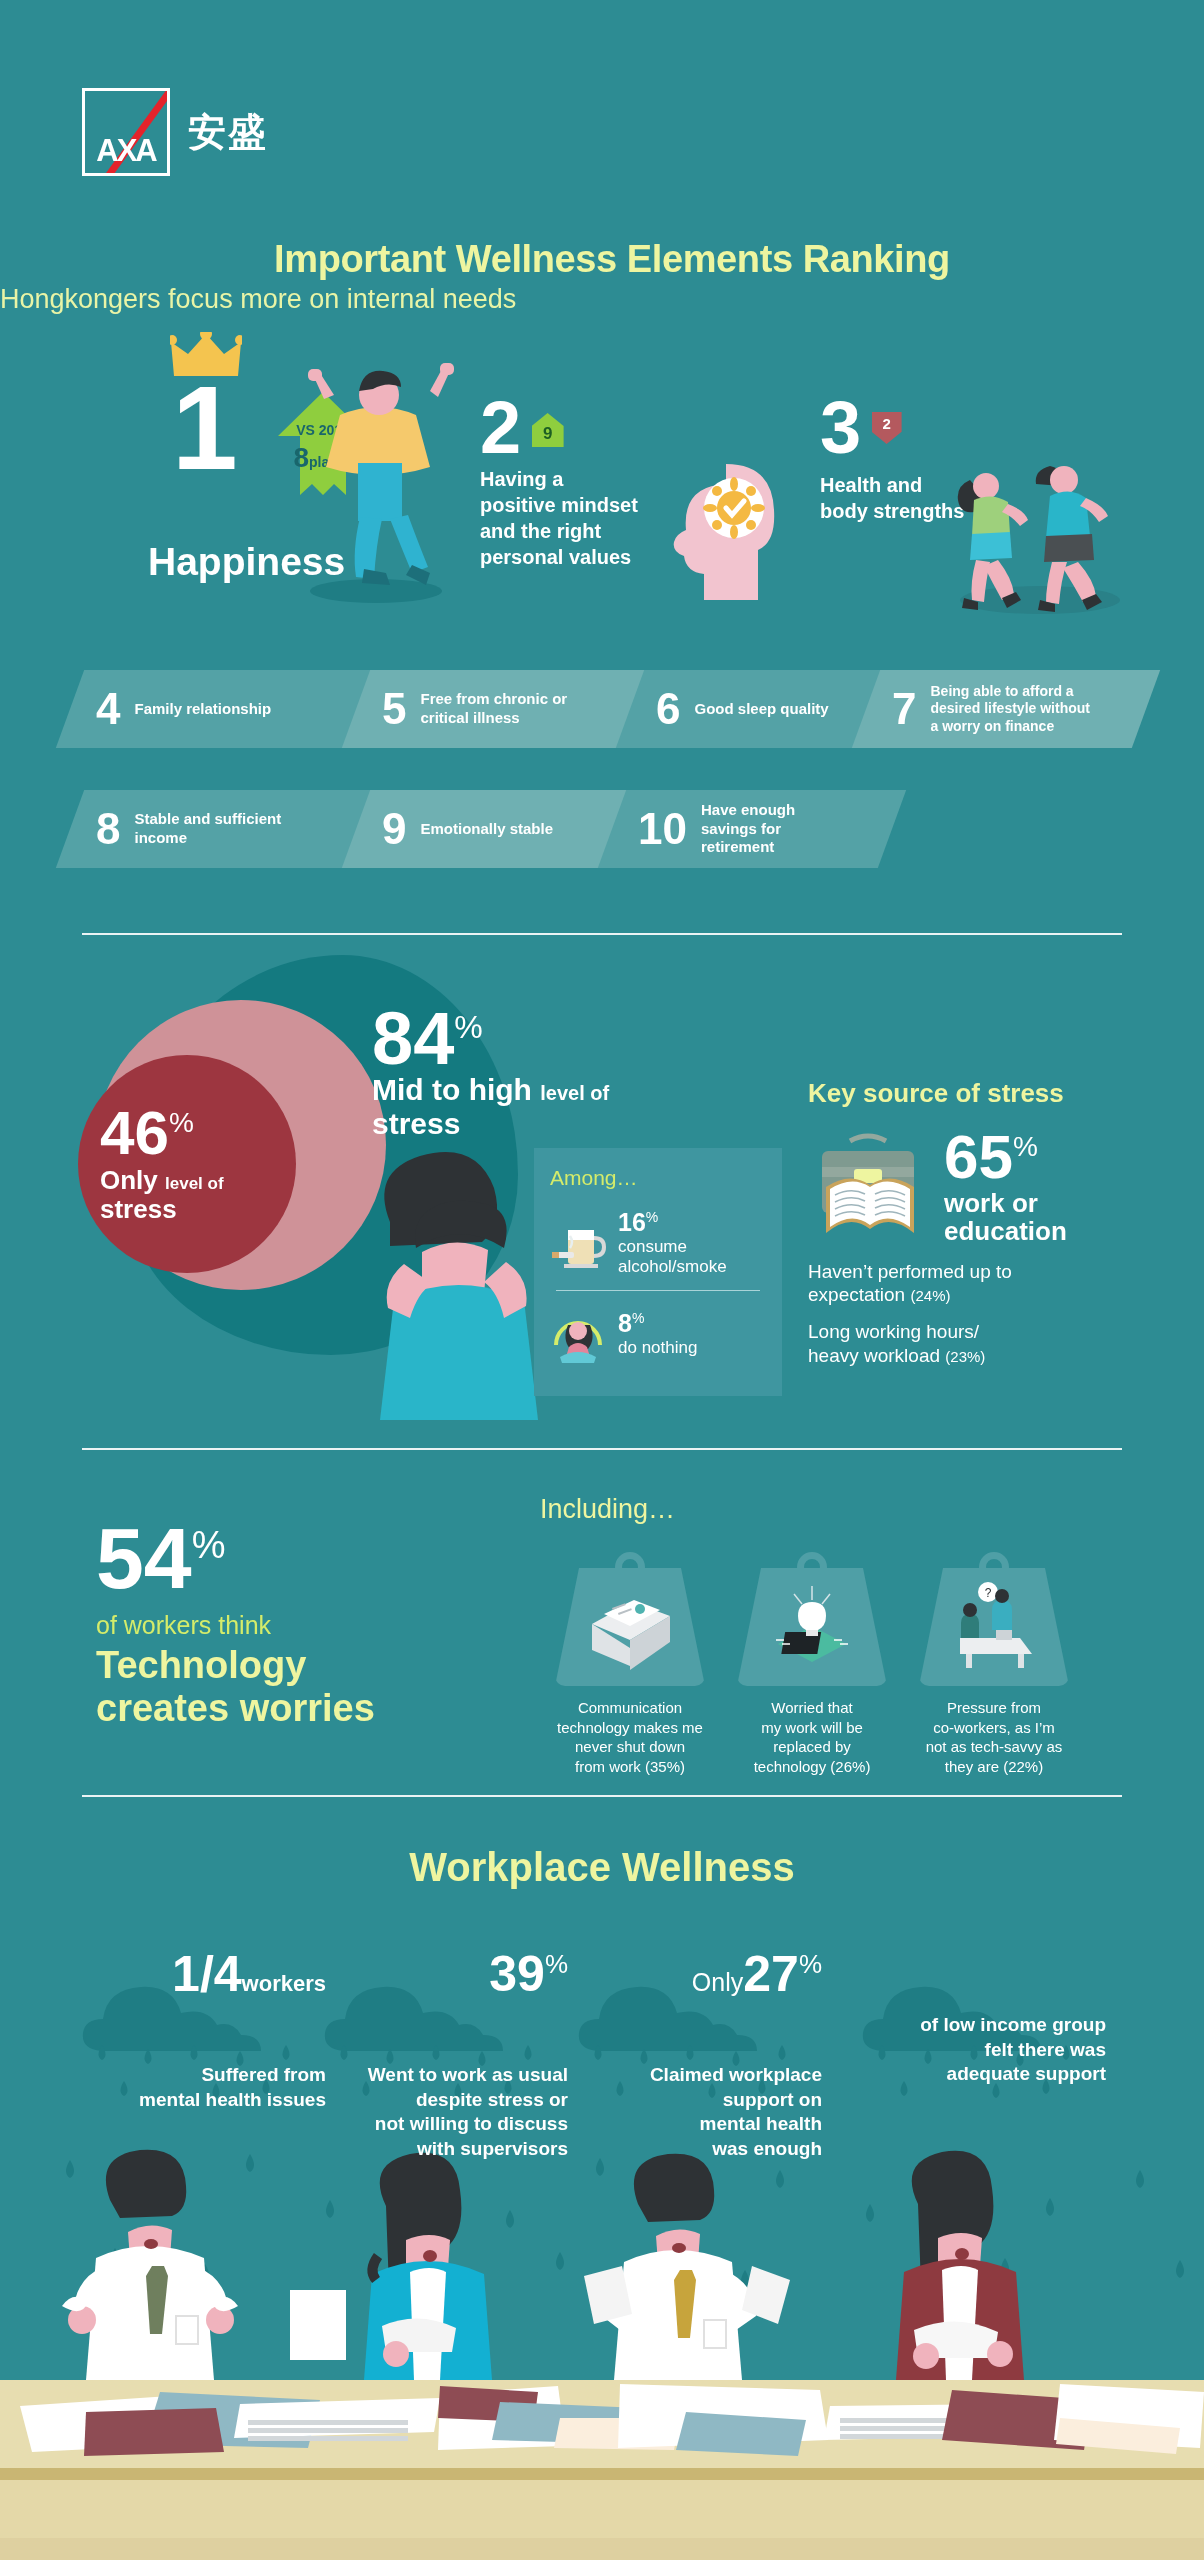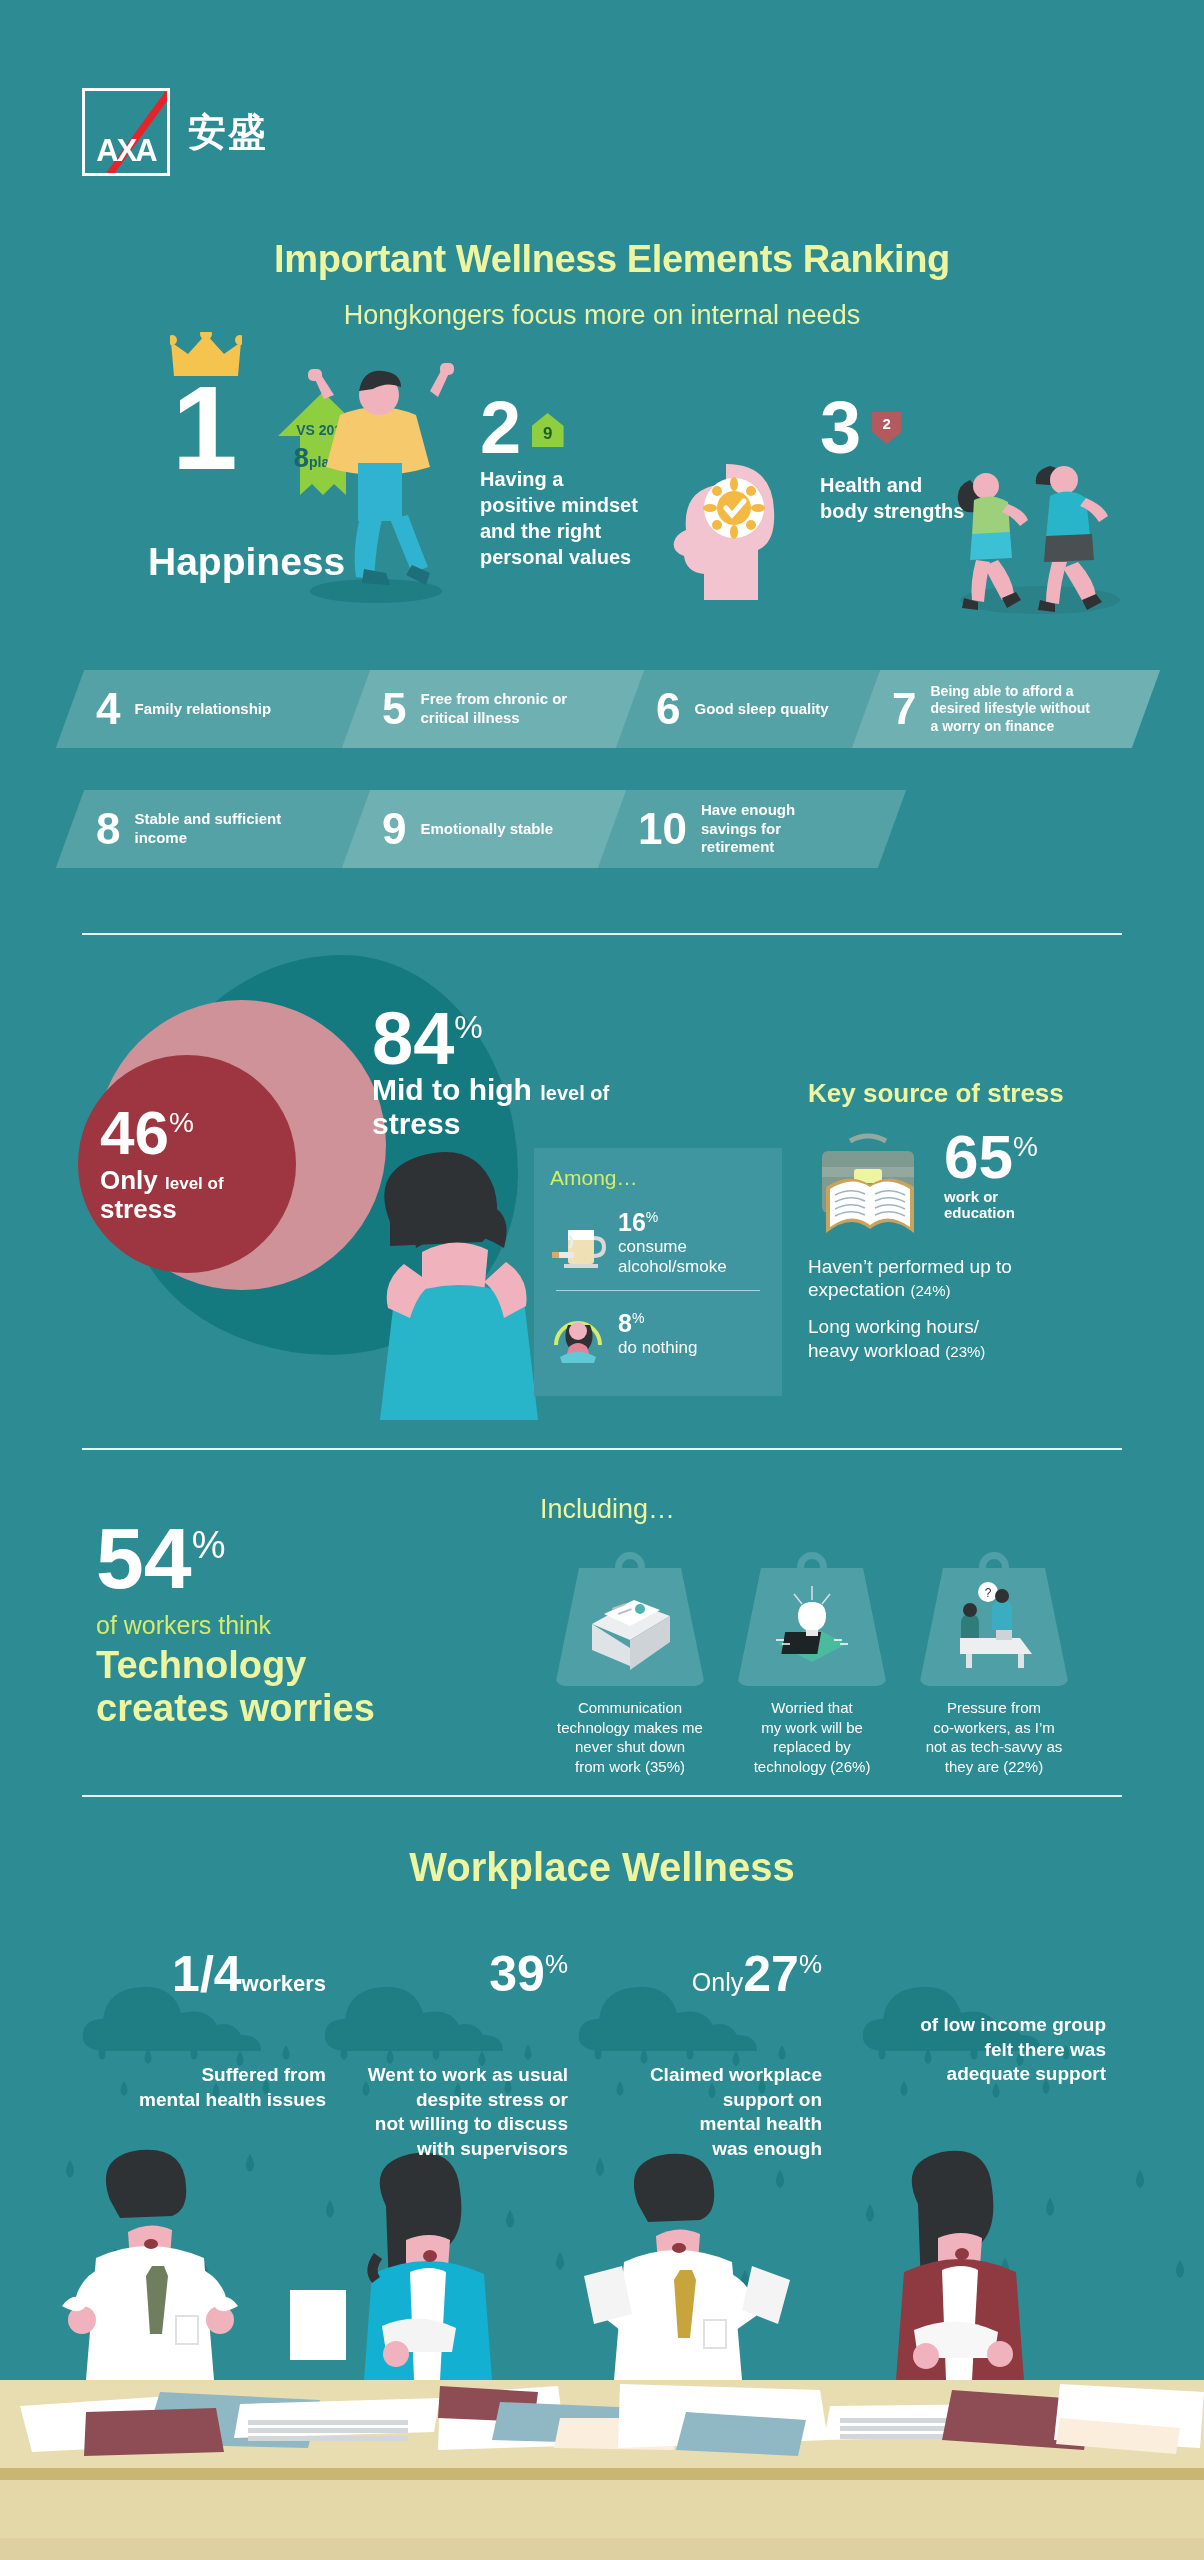--- a/index.html
+++ b/index.html
@@ -18,21 +18,21 @@
                transform:rotate(36deg); left:52px; top:-22px; }
   .axa-text { position:absolute; left:0; right:0; bottom:4px; text-align:center;
               font-size:31px; font-weight:bold; letter-spacing:-2px; color:#fff;
               font-family:"Liberation Sans", sans-serif; }
   .cn { font-size:38px; font-weight:bold; letter-spacing:2px; color:#ffffff; }
 
   
   .h1 { color:#eef5a0; font-weight:bold; }
   #main-title { position:absolute; left:0; right:0; top:238px; text-align:center;
                 font-size:38px; letter-spacing:-0.4px;padding-left:20px; }
-  #main-sub { position:absolute; left:0; right:0; top:300px; text-align:center;
+  #main-sub { position:absolute; left:0; right:0; top:284px; text-align:left;
               font-size:27px; color:#e9f4a6; }
 
   
   #rank1 { position:absolute; left:100px; top:340px; width:420px; height:280px; }
   .crown { position:absolute; left:70px; top:-8px; width:72px; height:46px; }
   #rank1 .bignum { position:absolute; left:72px; top:40px; font-size:118px; font-weight:bold;
                    line-height:.82; color:#fff; }
   #rank1 .label { position:absolute; left:48px; top:200px; font-size:39px; font-weight:bold; }
   .arrowup { position:absolute; left:178px; top:52px; width:90px; height:103px; }
   .arrowup .vs { position:absolute; left:0; right:0; top:30px; text-align:center;
@@ -105,21 +105,21 @@
   .among-row .txt .p sup { font-size:14px; font-weight:normal; }
   .among-row .txt .d { font-size:17px; line-height:1.15; margin-top:2px; }
   .among-sep { height:1px; background:#a9d3d8; margin:2px 6px; }
 
   
   #keysrc { position:absolute; left:808px; top:1078px; width:350px; }
   #keysrc .ttl { color:#eef5a0; font-size:26px; font-weight:bold; }
   #keysrc .row { display:flex; align-items:flex-start; margin-top:20px; }
   #keysrc .p { font-size:62px; font-weight:bold; line-height:.9; }
   #keysrc .p sup { font-size:28px; font-weight:normal; }
-  #keysrc .pl { font-size:15px; font-weight:bold; line-height:1.1; margin-top:4px; }
+  #keysrc .pl { font-size:26px; font-weight:bold; line-height:1.1; margin-top:4px; }
   #keysrc .note { font-size:19px; line-height:1.22; margin-top:14px; }
   #keysrc .note i { font-style:normal; font-size:15px; }
 
   
   #tech { position:absolute; left:96px; top:1520px; width:420px; }
   #tech .big { font-size:86px; font-weight:bold; line-height:.9; }
   #tech .big sup { font-size:38px; font-weight:normal; }
   #tech .sub { font-size:25px; color:#d5ec6a; margin-top:14px; }
   #tech .hl { font-size:38px; font-weight:bold; color:#eef5a0; line-height:1.12; margin-top:4px; }
 

